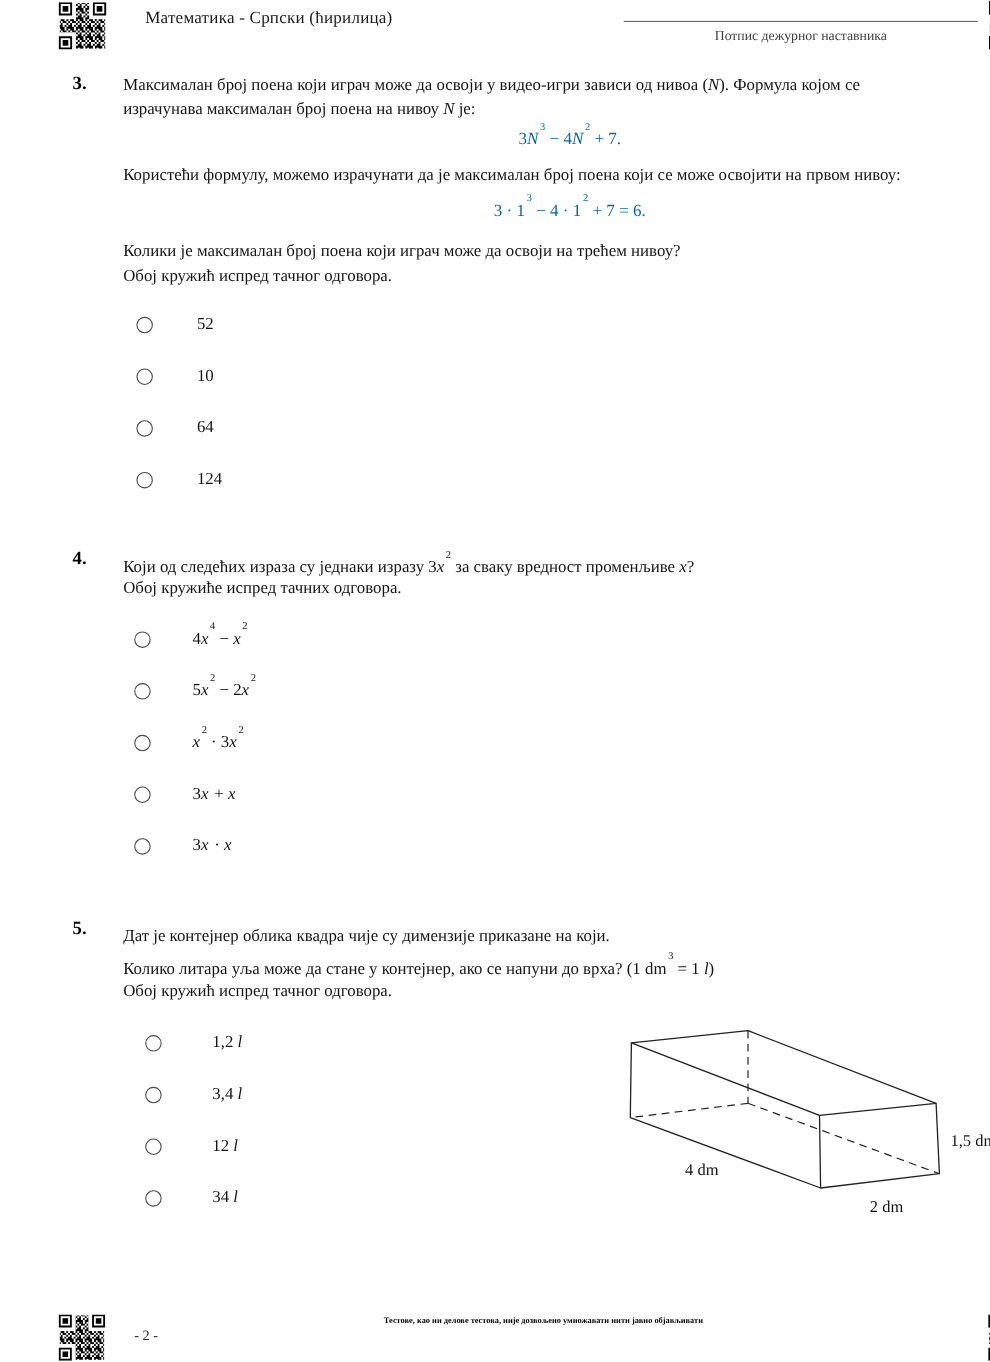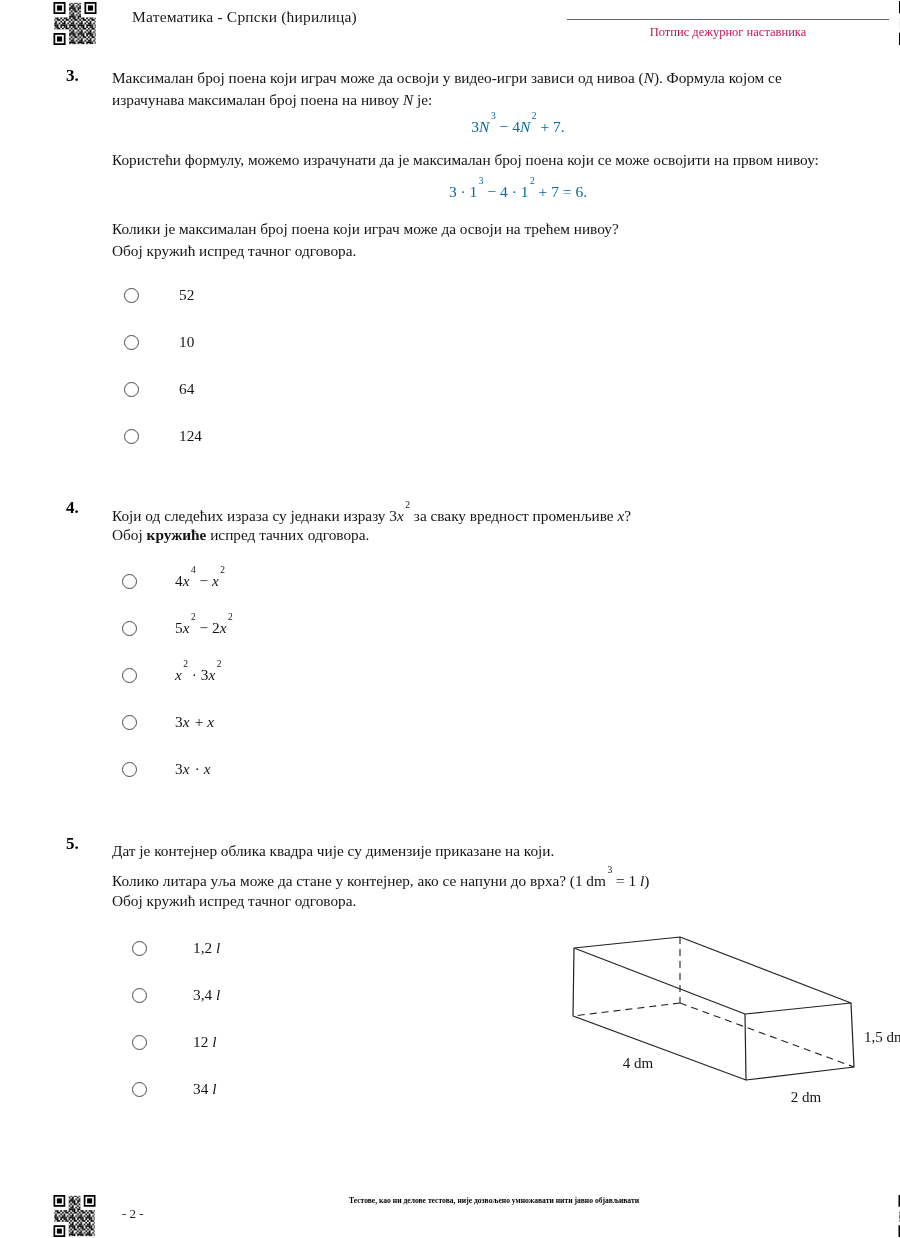--- a/index.html
+++ b/index.html
@@ -21,21 +21,21 @@
     letter-spacing: 0.2px;
     color: #1a1a1a;
   }
   .sig-line {
     border-top: 1px solid #666;
     height: 0;
   }
   .sig-label {
     font-size: 12.5px;
     text-align: center;
-    color: #be185d;
+    color: #404040;
   }
   .qnum {
     font-size: 17px;
     font-weight: bold;
     color: #000;
   }
   .ptext {
     font-size: 15.3px;
     line-height: 22px;
     color: #141414;
@@ -71,21 +71,21 @@
     border: 1.2px solid #4a4a4a;
     border-radius: 50%;
     background: #fff;
     flex: 0 0 auto;
   }
   .opt-label {
     font-size: 15.3px;
     color: #141414;
     white-space: nowrap;
   }
-  .bold { font-weight: bold; }
+  .bold { font-weight: normal; }
   .footer-center {
     position: absolute;
     left: 150px;
     right: 150px;
     top: 1195px;
     text-align: center;
     font-size: 7.6px;
     font-weight: bold;
     line-height: 11px;
     color: #000;

